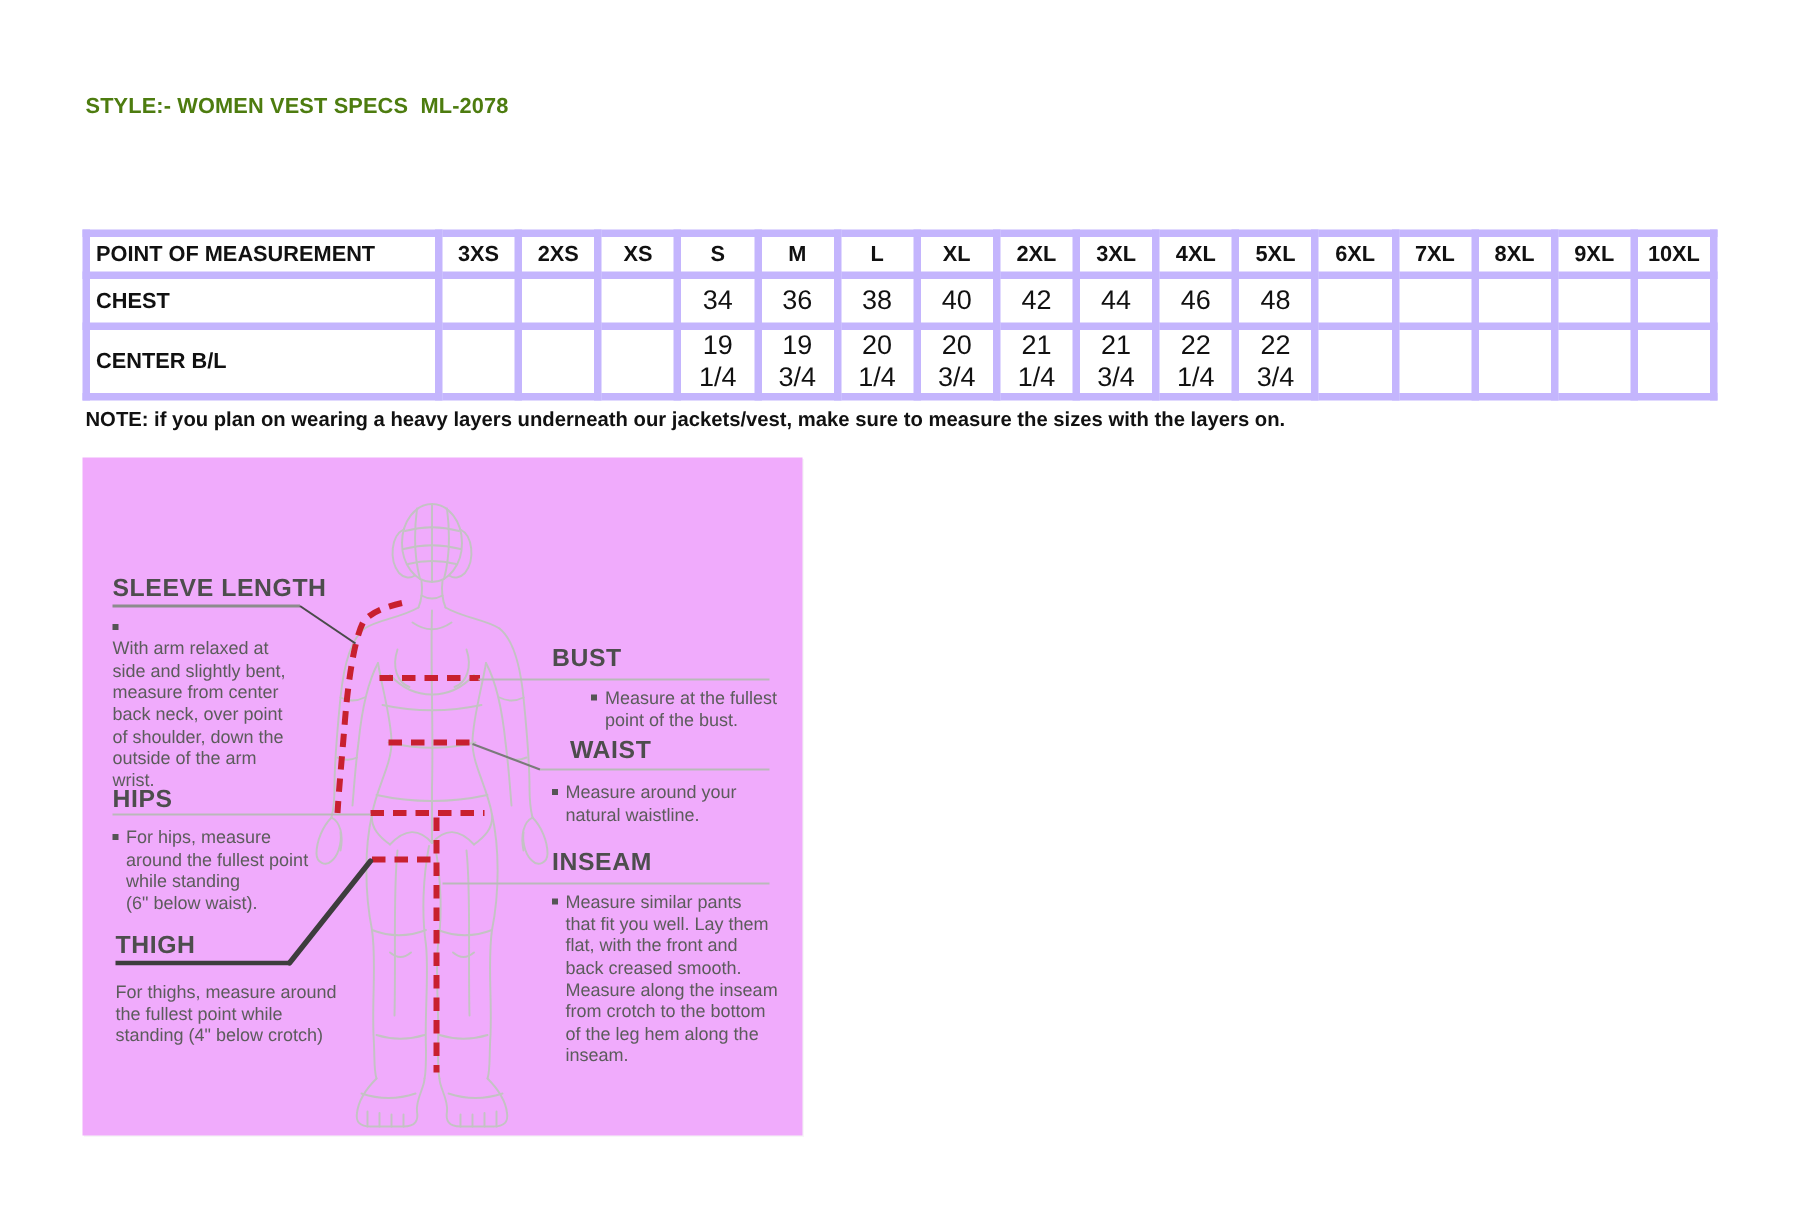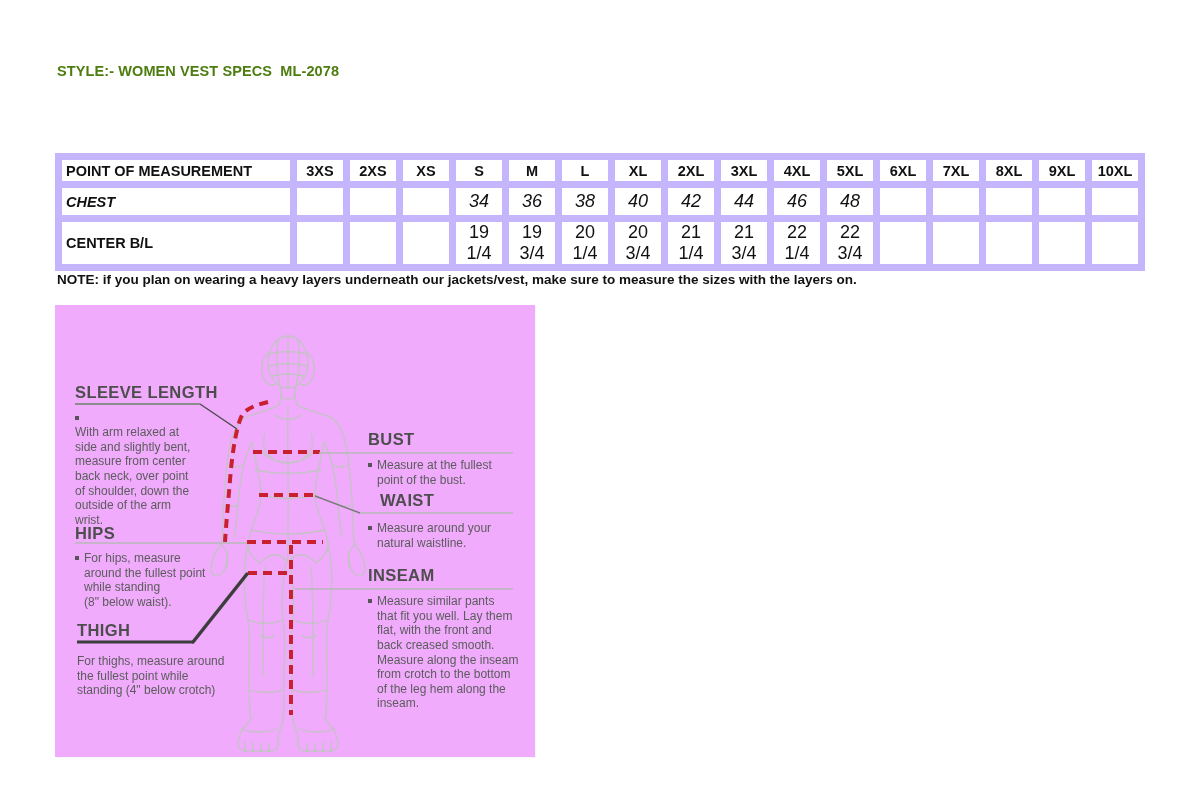--- a/index.html
+++ b/index.html
@@ -9,28 +9,28 @@
 
   
   #doc-title { left:57px; top:63px; font-size:14.5px; font-weight:bold; color:#4d7c0f;
                white-space:pre; letter-spacing:0.1px; }
   #doc-note  { left:57px; top:272px; font-size:13.5px; font-weight:bold; color:#111; }
 
   
   #size-table-wrap { left:55px; top:153px; width:1090px; }
   table#size-table { width:100%; border-collapse:collapse; table-layout:fixed;
                      border:3px solid #000; }
-  #size-table th, #size-table td { border:7px solid #c4b5fd; font-size:14.5px;
+  #size-table th, #size-table td { border:5px solid #c4b5fd; font-size:14.5px;
                      text-align:center; color:#111; overflow:hidden; padding:0 4px;margin-top:43px; }
   #size-table th { font-weight:bold; }
   #size-table td { font-weight:normal; font-size:18px; }
   #size-table th.poml, #size-table th.rowlabel { text-align:left; padding-left:4px; width:auto; }
   #size-table col.c0 { width:235px; }
   #size-table thead tr { height:28px; }
-  #size-table tbody tr:nth-child(1) { height:34px;font-style:italic; }
+  #size-table tbody tr:nth-child(1) { height:34px; }
   #size-table tbody tr:nth-child(2) { height:37px; }
 
   
   #diagram { left:55px; top:305px; width:480px; height:452px; background:#f0abfc;
              box-shadow:1px 1px 0 rgba(0,0,0,0.03); }
   #diagram svg { position:absolute; left:0; top:0; }
   .dlabel { position:absolute; color:#4d4d4d; font-weight:bold; font-size:16.5px;
             letter-spacing:0.4px; white-space:nowrap; }
   .ddesc  { position:absolute; color:#5c5c5c; font-size:12px; line-height:1.22;
             display:flex; gap:5px; }
@@ -232,33 +232,33 @@
 outside of the arm
 wrist.</span>
   </div>
 
   <div class="dlabel" style="left:20px; top:219px;">HIPS</div>
   <div class="ddesc" style="left:20px; top:246px; width:160px;">
     <span class="bullet"></span>
     <span class="dtext">For hips, measure
 around the fullest point
 while standing
-(8" below waist).</span>
+(6" below waist).</span>
   </div>
 
   <div class="dlabel" style="left:22px; top:316px;">THIGH</div>
   <div class="ddesc nobullet" style="left:22px; top:349px; width:175px;">
 
     <span class="dtext">For thighs, measure around
 the fullest point while
 standing (4" below crotch)</span>
   </div>
 
   <div class="dlabel" style="left:313px; top:125px;">BUST</div>
-  <div class="ddesc" style="left:313px; top:153px; width:150px;">
+  <div class="ddesc" style="left:313px; top:153px; width:150px;justify-content:flex-end;">
     <span class="bullet"></span>
     <span class="dtext">Measure at the fullest
 point of the bust.</span>
   </div>
 
   <div class="dlabel" style="left:313px; top:186px;margin-left:12px;">WAIST</div>
   <div class="ddesc" style="left:313px; top:216px; width:150px;">
     <span class="bullet"></span>
     <span class="dtext">Measure around your
 natural waistline.</span>

